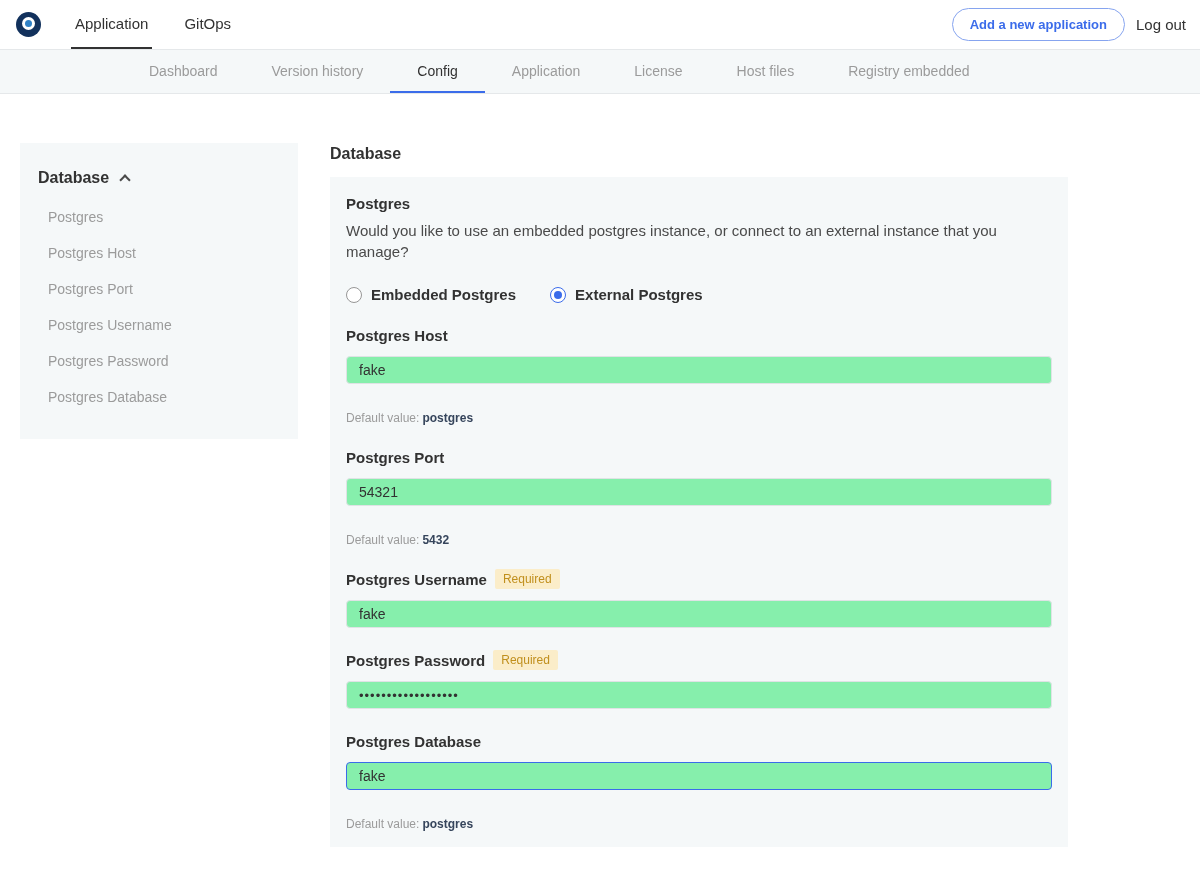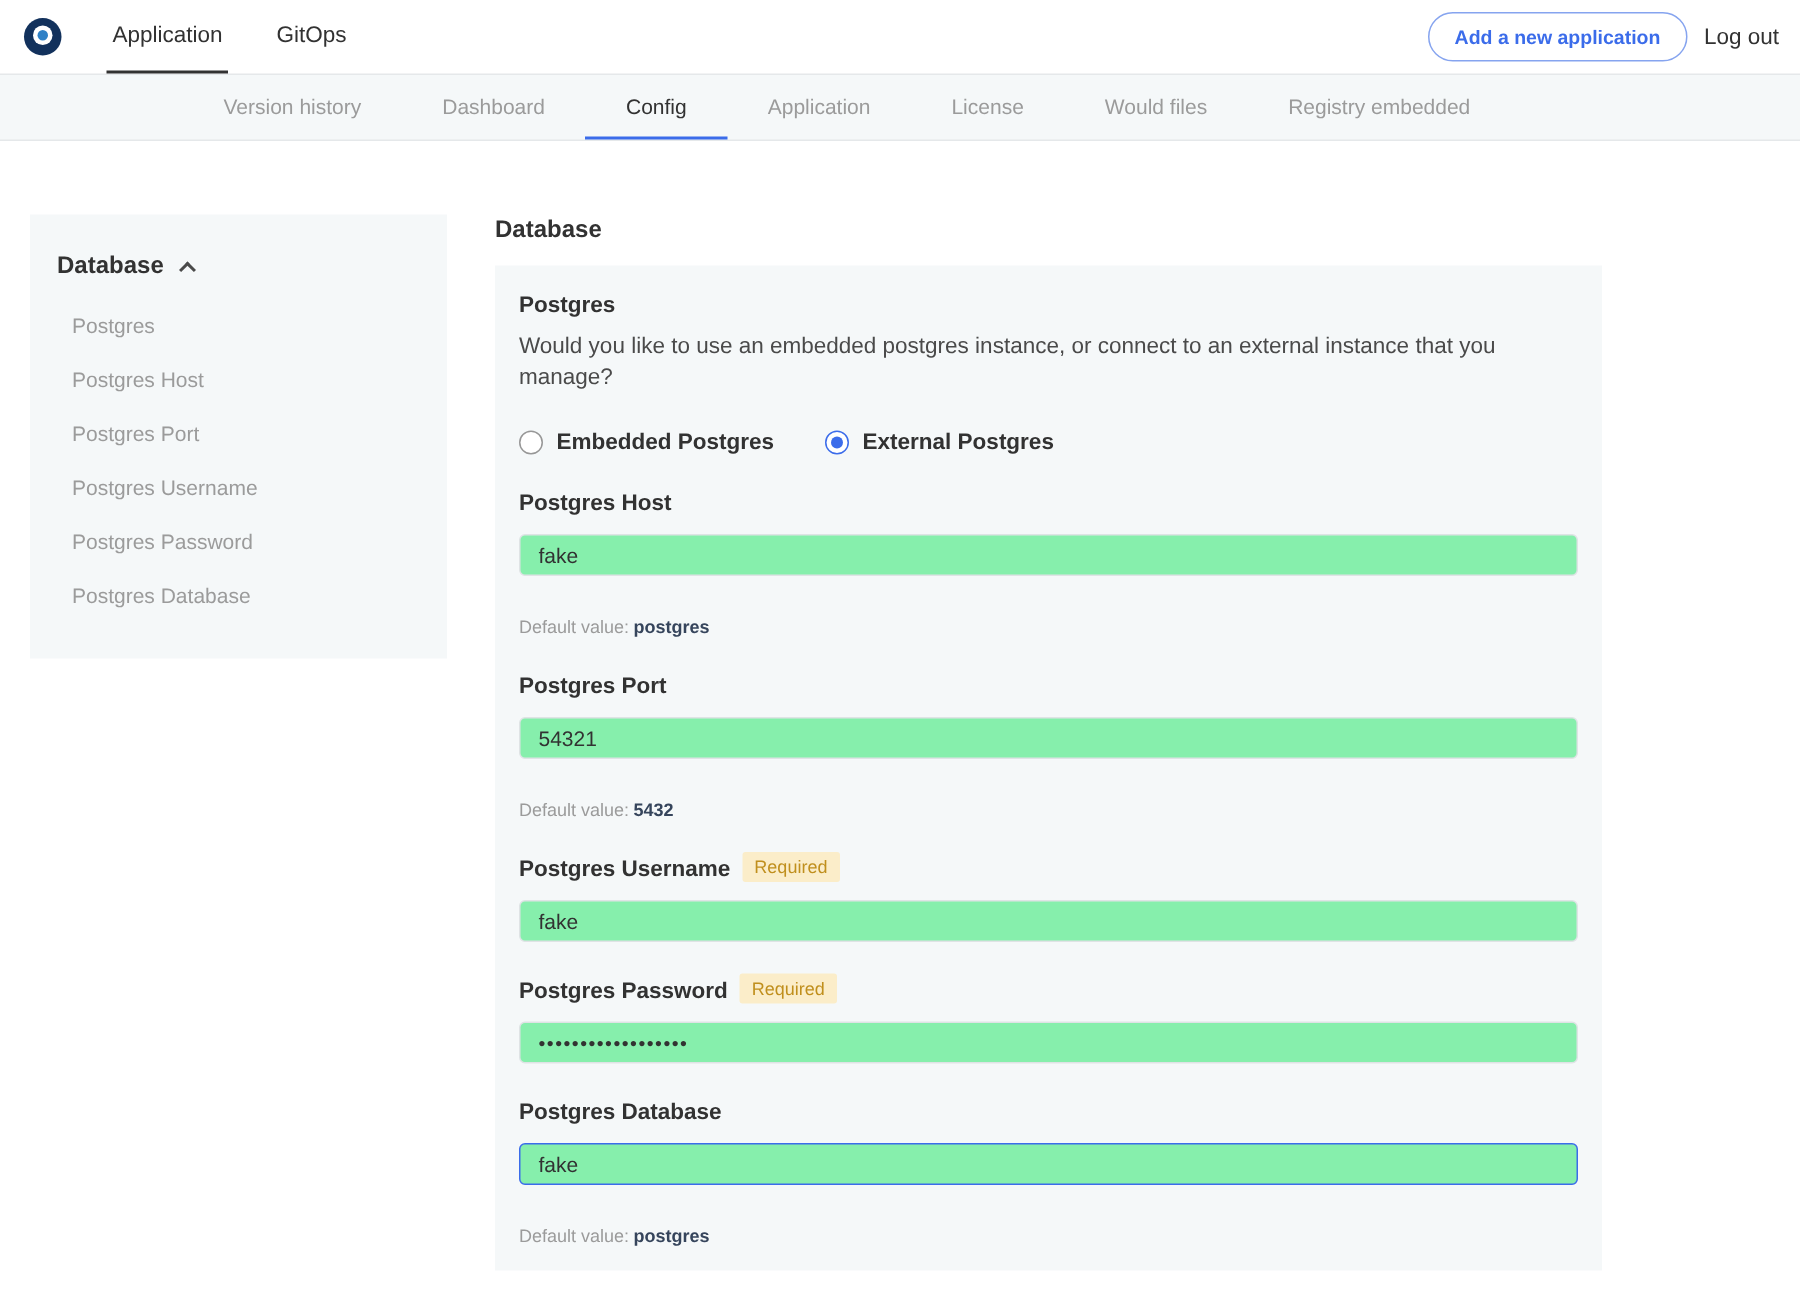--- a/index.html
+++ b/index.html
@@ -140,26 +140,26 @@
     <div class="top-tab active">Application</div>
     <div class="top-tab">GitOps</div>
   </nav>
   <div class="topnav-right">
     <button class="add-app-btn">Add a new application</button>
     <span class="logout">Log out</span>
   </div>
 </header>
 
 <nav class="subnav">
+  <div class="subnav-item">Dashboard</div>
   <div class="subnav-item">Version history</div>
-  <div class="subnav-item">Dashboard</div>
   <div class="subnav-item active">Config</div>
   <div class="subnav-item">Application</div>
   <div class="subnav-item">License</div>
-  <div class="subnav-item">Would files</div>
+  <div class="subnav-item">Host files</div>
   <div class="subnav-item">Registry embedded</div>
 </nav>
 
 <div class="content">
 
   <aside class="sidebar">
     <div class="sidebar-header">
       <span>Database</span>
       <span class="chevron-up"></span>
     </div>

